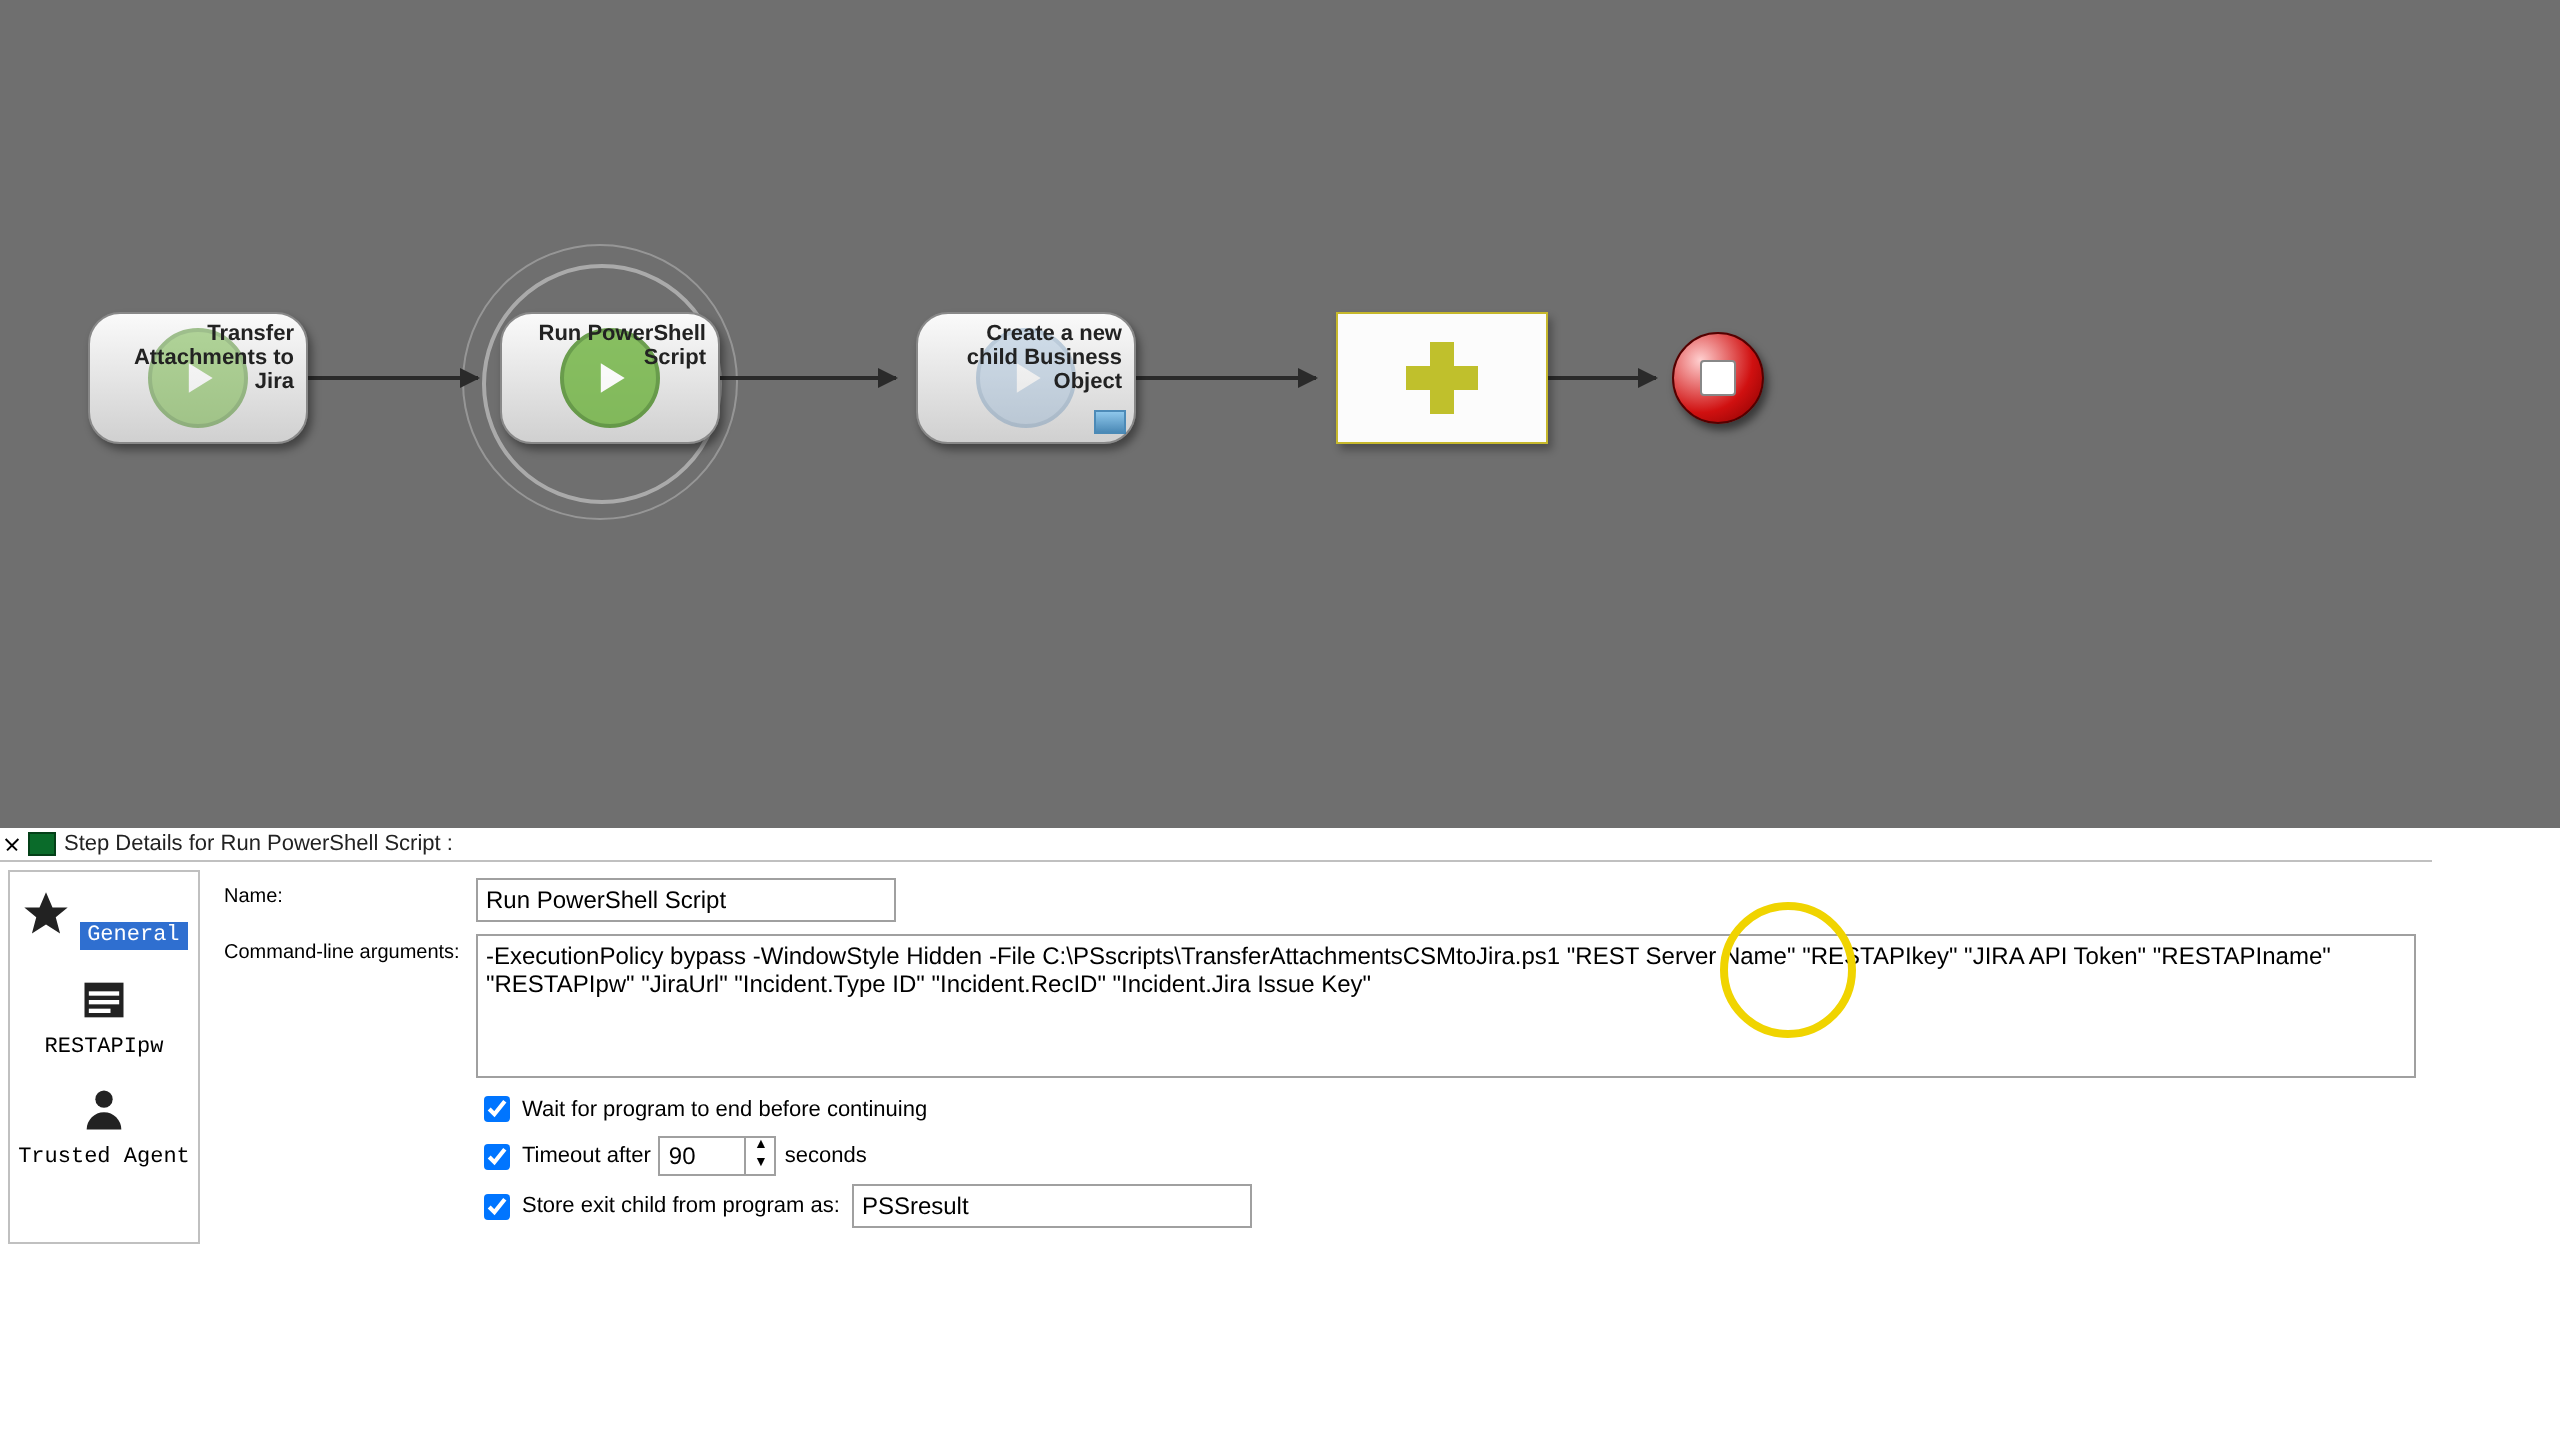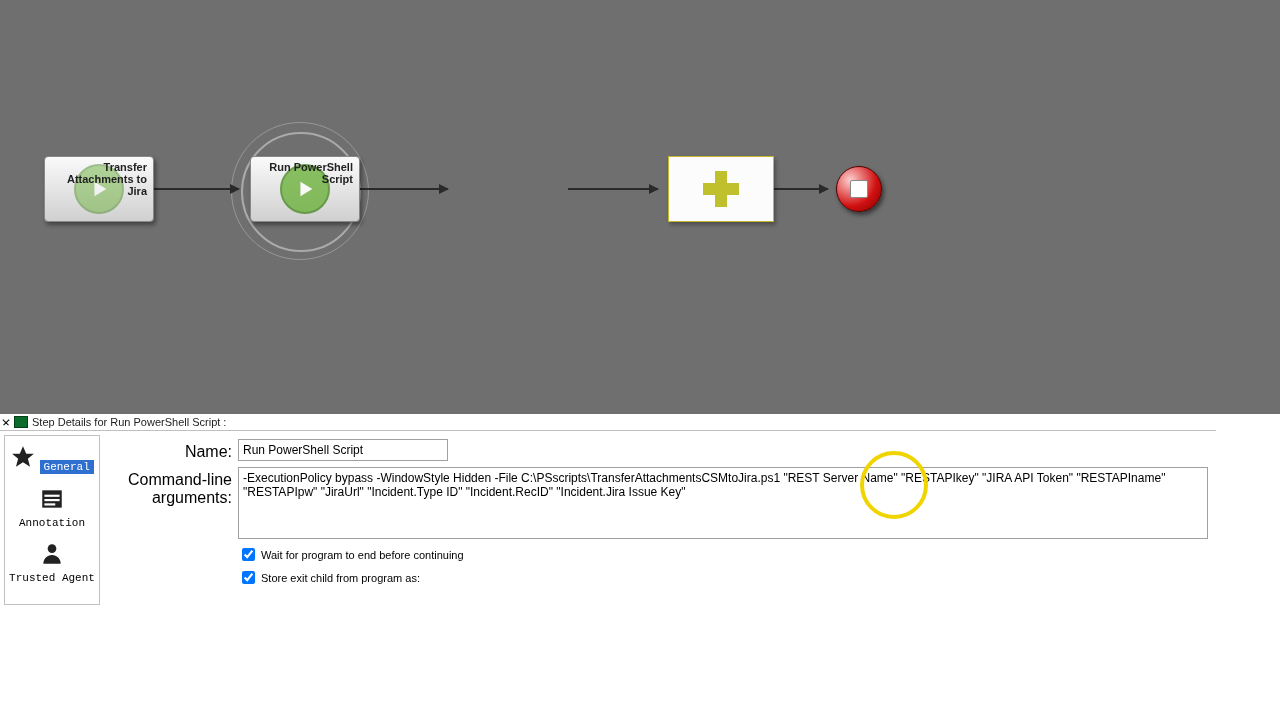--- a/index.html
+++ b/index.html
@@ -1,17 +1,17 @@
 <!DOCTYPE html>
 <html><head>
 <meta charset="utf-8">
 <style>
   html, body { margin:0; padding:0; font-family: Arial, Helvetica, sans-serif; font-size:12px; color:#000; background:#fff; }
   .canvas { position:relative; width:1280px; height:414px; background:#6f6f6f; overflow:hidden; }
-  .node { position:absolute; width:108px; height:64px; background:linear-gradient(to bottom,#fafafa,#d0d0d0); border:1px solid #888; border-radius:4px; box-shadow:2px 3px 4px rgba(0,0,0,.4); }
+  .node { position:absolute; width:108px; height:64px; background:linear-gradient(to bottom,#fafafa,#d0d0d0); border:1px solid #888; border-radius:16px; box-shadow:2px 3px 4px rgba(0,0,0,.4); }
   .node .node-text { position:absolute; top:4px; right:6px; left:6px; text-align:right; font-size:11px; font-weight:600; line-height:12px; color:#222; }
   .node .big-icon { position:absolute; left:50%; top:50%; transform:translate(-50%,-50%); width:46px; height:46px; border-radius:50%; background:#6db23d; border:2px solid #4a8a26; display:flex; align-items:center; justify-content:center; opacity:.5; }
   .node .big-icon svg { width:22px; height:22px; fill:#ffffff; }
   .node .mini-icon { position:absolute; right:4px; bottom:4px; width:14px; height:10px; background:linear-gradient(to bottom,#7cc3f0,#2a78b0); border:1px solid #2a78b0; opacity:.8; }
 
   .plus-node { position:absolute; width:104px; height:64px; background:#fcfcfc; border:1px solid #c6b82c; box-shadow:2px 3px 4px rgba(0,0,0,.3); }
   .plus-node .cross { position:absolute; left:50%; top:50%; transform:translate(-50%,-50%); }
   .plus-node .cross .h { position:absolute; width:36px; height:12px; background:#c0c02c; left:-18px; top:-6px; }
   .plus-node .cross .v { position:absolute; width:12px; height:36px; background:#c0c02c; left:-6px; top:-18px; }
 
@@ -38,21 +38,21 @@
 
   .body { display:flex; }
   .side { width:94px; background:#fff; border:1px solid #c0c0c0; padding:8px 0; margin:4px; text-align:center; }
   .side .side-item { margin-bottom:12px; cursor:pointer; }
   .side .side-item .lbl { display:block; font-size:11px; margin-top:2px;font-family:Liberation Mono, monospace; }
   .side .side-item .lbl.sel { background:#2f6fd0; color:#fff; padding:1px 4px; display:inline-block; }
   .side svg { width:26px; height:26px; }
 
   .form { flex:1; padding:8px 4px 8px 8px; }
   .row { display:flex; align-items:flex-start; margin-bottom:6px; }
-  .row label { width:120px; text-align:right; padding-right:6px; font-size:16px; padding-top:4px; }
+  .row label { width:120px; text-align:left; padding-right:6px; font-size:10px; padding-top:4px; }
   .row input[type=text], .row textarea { font:12px Arial; padding:3px 4px; border:1px solid #a0a0a0; background:#fff; }
   .row .tin { flex:1; margin-right:4px; }
   .row .small-tin { width:200px; }
   .row textarea { flex:1; height:64px; margin-right:4px; resize:none; line-height:14px; }
   .checks { margin-left:126px; }
   .checks .chk-row { display:flex; align-items:center; margin-bottom:4px; font-size:11px; }
   .checks input[type=checkbox] { margin-right:6px; }
   .num-wrap { display:inline-flex; align-items:center; border:1px solid #a0a0a0; height:18px; margin:0 4px; }
   .num-wrap input { border:none; width:36px; text-align:left; padding-left:4px; font:12px Arial; }
   .num-wrap .spin { width:14px; display:flex; flex-direction:column; border-left:1px solid #a0a0a0; }
@@ -83,20 +83,29 @@
 
   <div class="node" style="left:250px; top:156px;">
     <div class="big-icon" style="opacity:.8;">
       <svg viewBox="0 0 24 24">
           <polygon points="7,4 20,12 7,20"></polygon>
         </svg>
     </div>
     <div class="node-text">Run PowerShell Script</div>
   </div>
 
+  <div class="node" style="left:458px; top:156px;">
+    <div class="big-icon" style="background:#8bb0d4;border-color:#5a86b0;opacity:.35;">
+      <svg viewBox="0 0 24 24">
+          <polygon points="7,4 20,12 7,20"></polygon>
+        </svg>
+    </div>
+    <div class="mini-icon"></div>
+    <div class="node-text">Create a new child Business Object</div>
+  </div>
 
   <div class="plus-node" style="left:668px; top:156px;">
     <div class="cross">
         <div class="h"></div>
         <div class="v"></div>
       </div>
   </div>
 
   <div class="stop-node" style="left:836px; top:166px;"></div>
 </div>
@@ -117,21 +126,21 @@
           </svg>
         <span class="lbl sel">General</span>
       </div>
       <div class="side-item">
         <svg viewBox="0 0 24 24">
             <rect x="3" y="4" width="18" height="16" fill="#222"></rect>
             <rect x="5" y="8" width="14" height="2" fill="#fff"></rect>
             <rect x="5" y="12" width="14" height="2" fill="#fff"></rect>
             <rect x="5" y="16" width="10" height="2" fill="#fff"></rect>
           </svg>
-        <span class="lbl">Annotation</span>
+        <span class="lbl">RESTAPIpw</span>
       </div>
       <div class="side-item">
         <svg viewBox="0 0 24 24">
             <circle cx="12" cy="7" r="4" fill="#222"></circle>
             <path d="M4 21c0-4.4 3.6-8 8-8s8 3.6 8 8" fill="#222"></path>
           </svg>
         <span class="lbl">Trusted Agent</span>
       </div>
     </div>
 
@@ -150,19 +159,32 @@
         <div class="highlight-circle" style="left:748px; top:-16px;"></div>
       </div>
 
       <div class="checks">
         <div class="chk-row">
           <input type="checkbox" checked="" style="">
           <span>Wait for program to end before continuing</span>
         </div>
         <div class="chk-row">
           <input type="checkbox" checked="" style="">
+          <span>Timeout after</span>
+          <span class="num-wrap">
+            <input type="text" value="90" style="">
+            <span class="spin">
+              <span>▲</span>
+              <span>▼</span>
+            </span>
+          </span>
+          <span>seconds</span>
+        </div>
+        <div class="chk-row">
+          <input type="checkbox" checked="" style="">
           <span>Store exit child from program as:</span>
+          <input type="text" class="store-in" value="PSSresult" style="">
         </div>
       </div>
 
     </div>
   </div>
 </div>
 
 </body></html>

